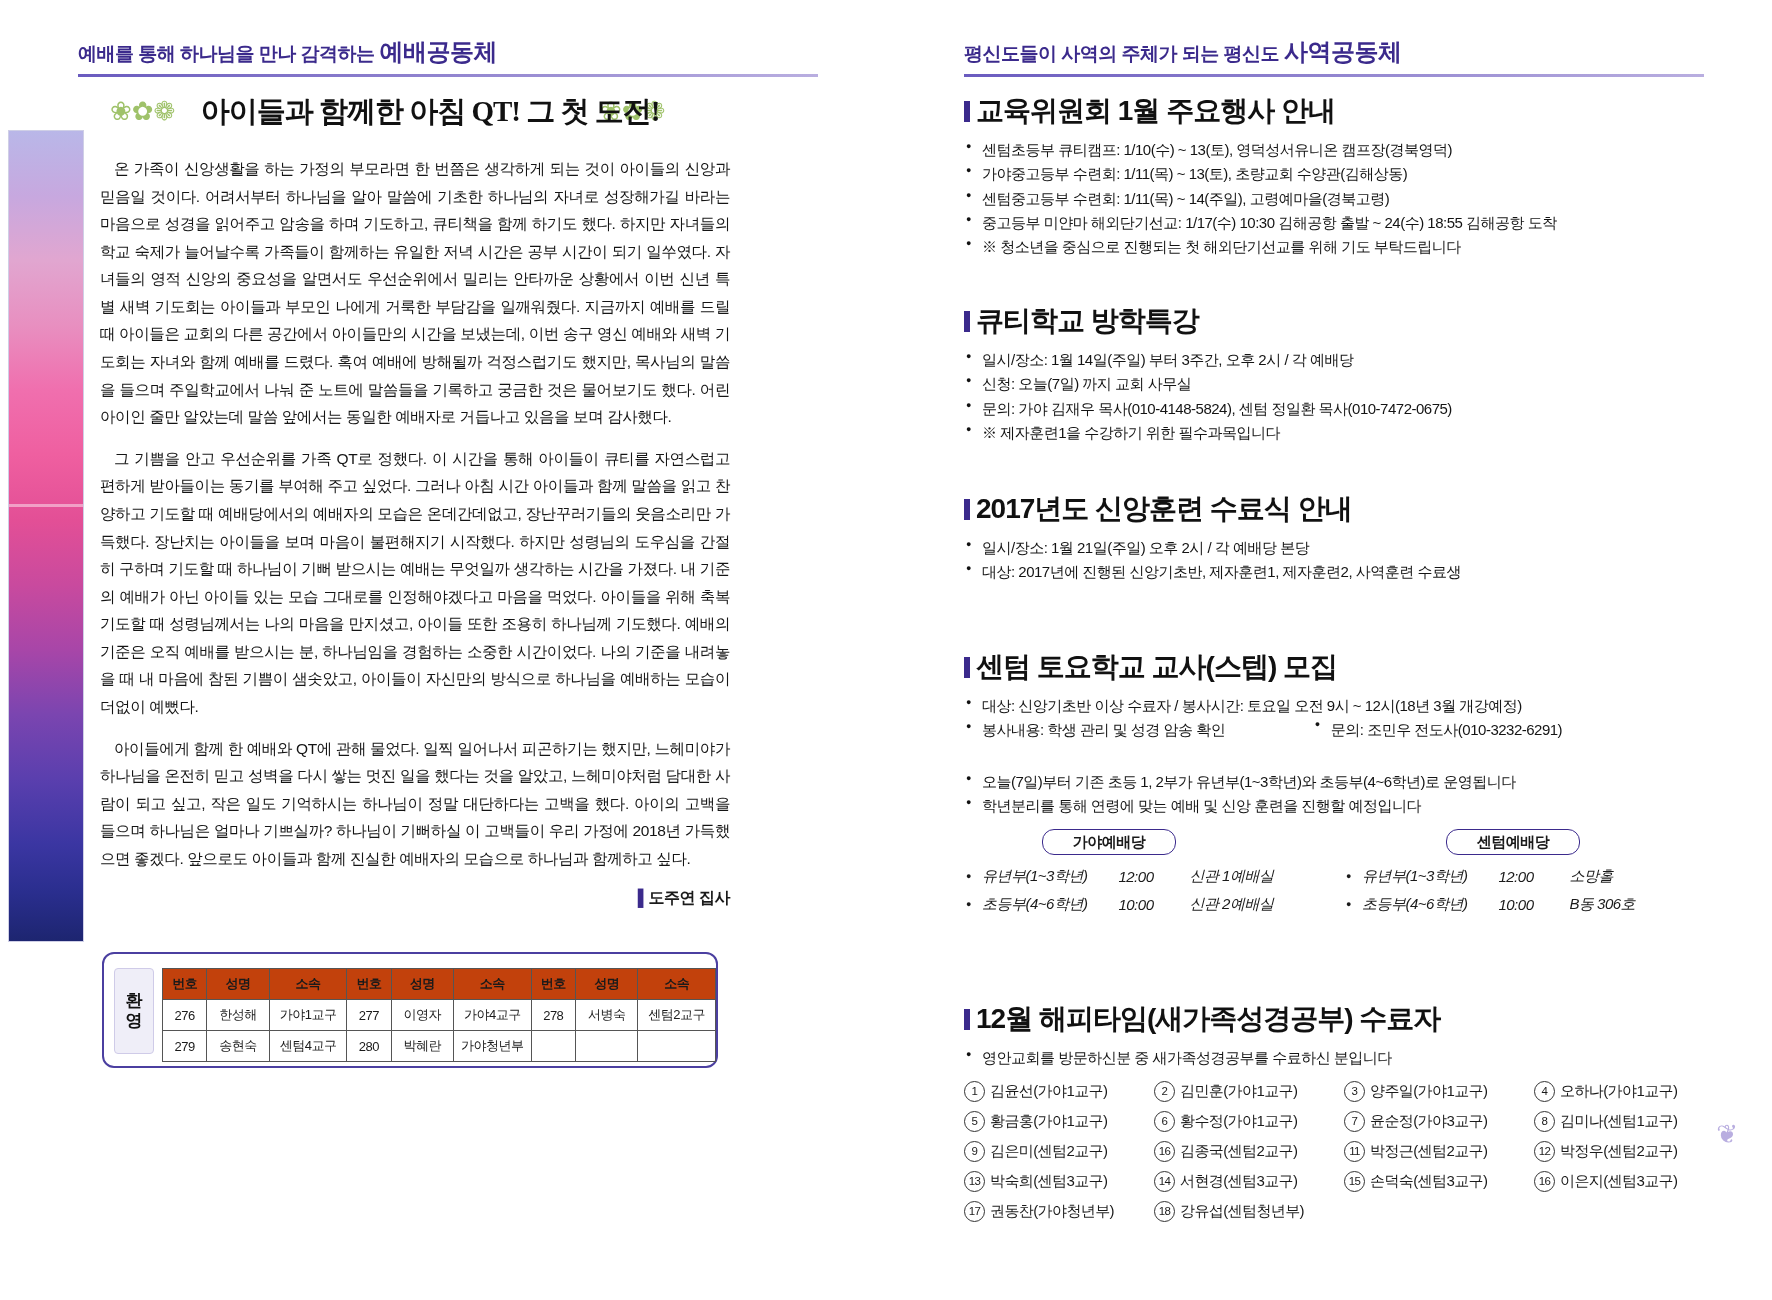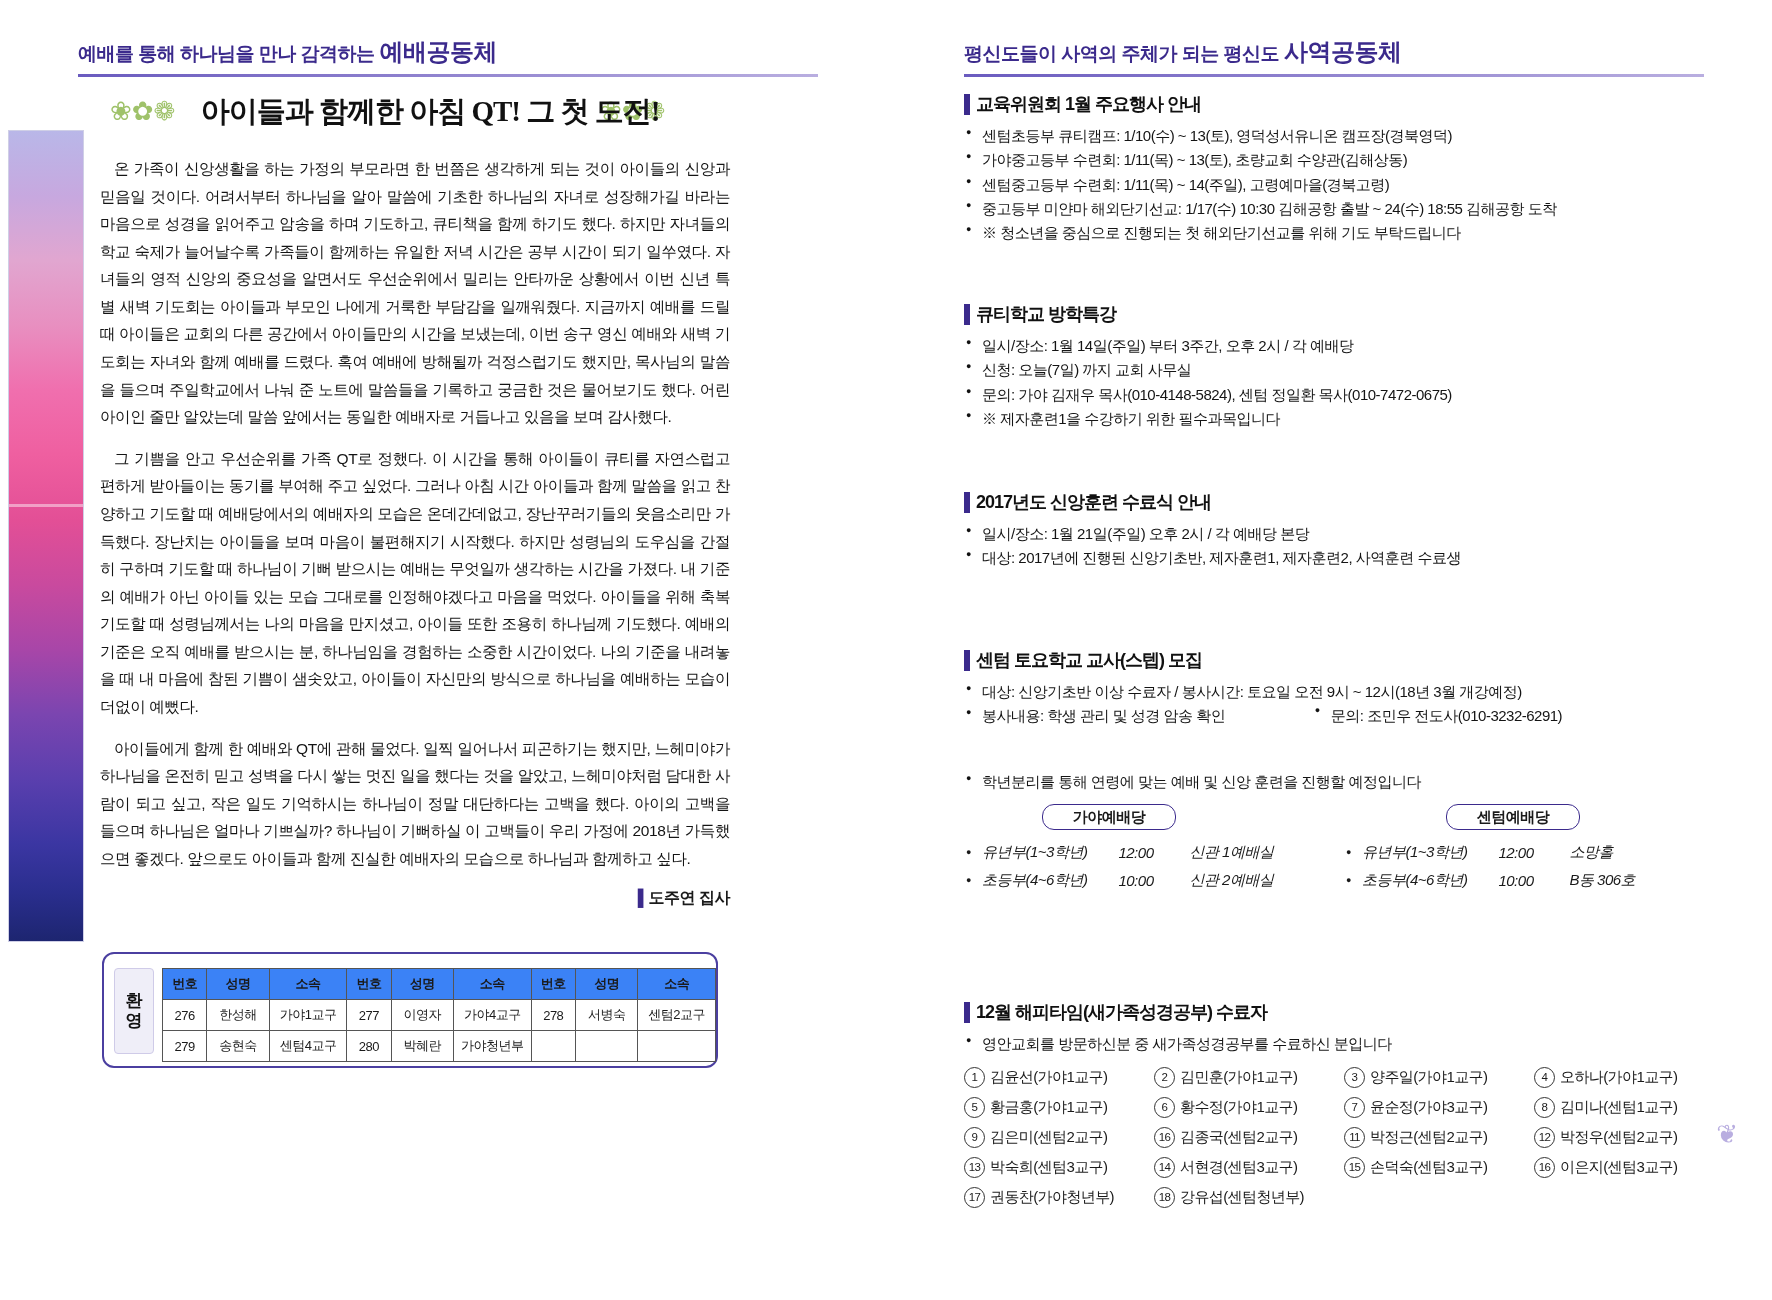--- a/index.html
+++ b/index.html
@@ -81,33 +81,33 @@
     font-size:17px;font-weight:bold;line-height:1.15;color:#111;
   }
   table.welcome{
     position:absolute;left:58px;top:14px;
     border-collapse:collapse;font-size:13px;
   }
   table.welcome th,table.welcome td{
     border:1px solid #555;padding:4px 2px;text-align:center;
     height:22px;letter-spacing:-0.5px;
   }
-  table.welcome th{background:#3b82f6;font-weight:bold;font-family:Liberation Serif, serif;}
+  table.welcome th{background:#c2410c;font-weight:bold;font-family:Liberation Serif, serif;}
   .w-num{width:48px;}
   .w-name{width:78px;}
   .w-group{width:100px;}
 
   
   .right-col{position:absolute;left:880px;top:0;width:892px;height:1176px;}
   .r-header{position:absolute;left:84px;top:36px;width:740px;}
   .r-rule{margin-top:6px;height:3px;width:740px;background:linear-gradient(to right,#6a5bbf,#b9aee0);}
 
   .sec{position:absolute;left:84px;width:760px;}
   .sec-title{
-    font-size:18px;font-weight:bold;letter-spacing:-1px;color:#111;
+    font-size:28px;font-weight:bold;letter-spacing:-1px;color:#111;
     display:flex;align-items:center;
   }
   .sec-title .bar{
     display:inline-block;width:6px;height:21px;background:#3b2a8c;margin-right:6px;
   }
   ul.items{list-style:none;margin:8px 0 0 0;padding:0;}
   ul.items li{
     font-size:15px;line-height:1.62;letter-spacing:-0.5px;
     padding-left:18px;position:relative;color:#141414;
   }
@@ -286,20 +286,21 @@
           <span class="inline-right" style="margin-left:86px;position:relative;padding-left:16px;">
             <span style="position:absolute;left:0;top:-1px;font-size:9px;">●</span>
             <span>문의: 조민우 전도사(010-3232-6291)</span>
           </span>
         </li>
       </ul>
     </div>
 
     <div class="sec" style="top:762px;">
       <ul class="items">
+        <li>오늘(7일)부터 기존 초등 1, 2부가 유년부(1~3학년)와 초등부(4~6학년)로 운영됩니다</li>
         <li>학년분리를 통해 연령에 맞는 예배 및 신앙 훈련을 진행할 예정입니다</li>
       </ul>
 
       <div class="halls">
         <div class="hall-tag a">가야예배당</div>
         <div class="hall-tag b">센텀예배당</div>
         <div class="hall-rows">
           <div class="hall-row">
             <div class="hall-cell c-name">유년부(1~3학년)</div>
             <div class="c-time">12:00</div>

